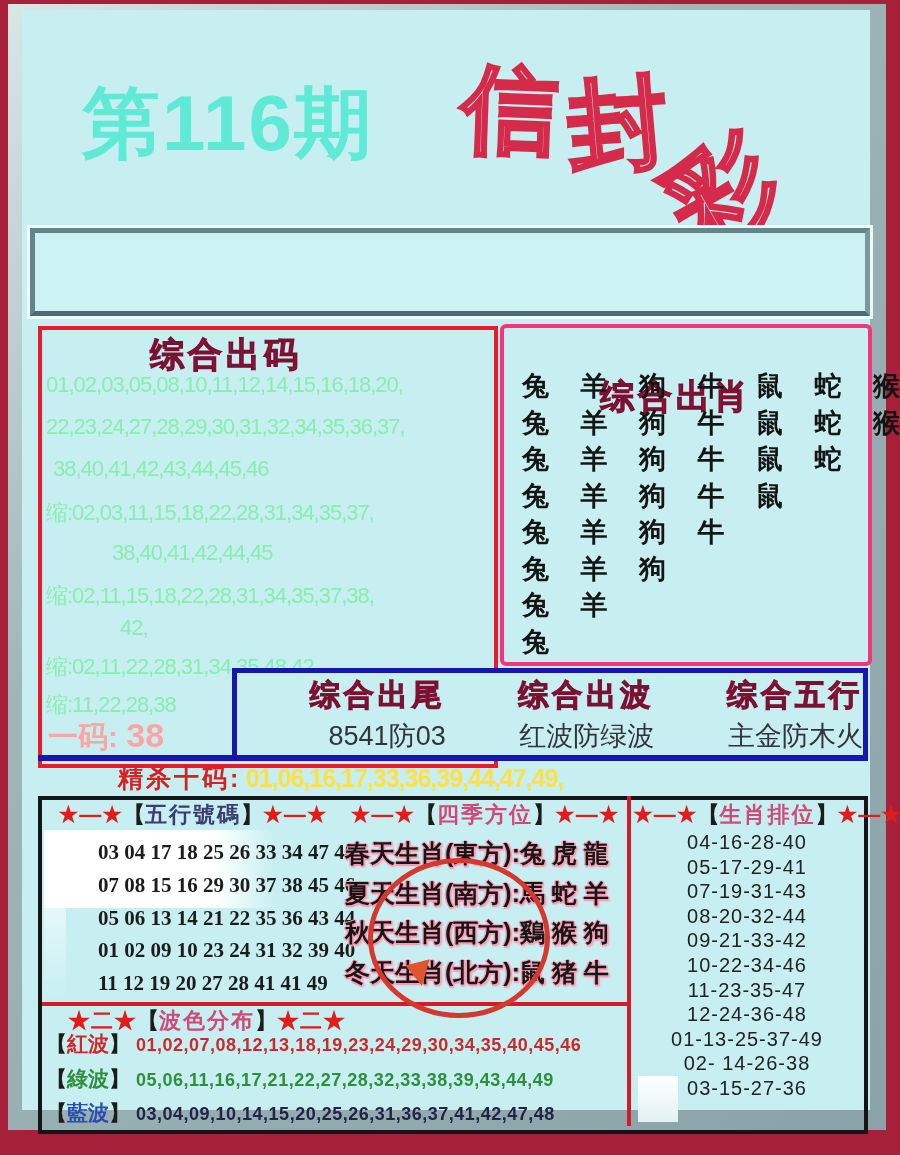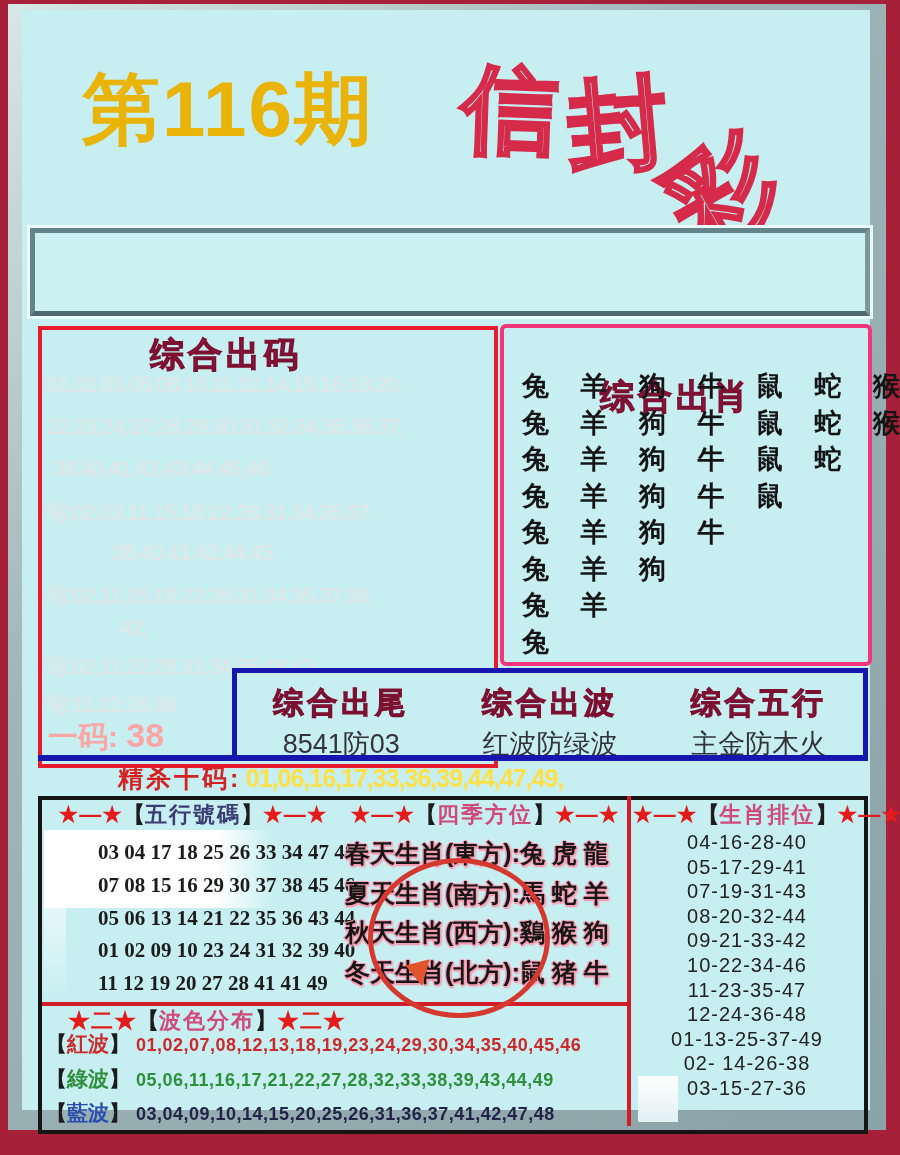--- a/index.html
+++ b/index.html
@@ -4,21 +4,21 @@
 <style>
   html,body{margin:0;padding:0;}
   .page{position:relative;width:900px;height:1155px;background:#a6203a;overflow:hidden;
         font-family:"Liberation Sans",sans-serif;}
   .band{position:absolute;left:8px;top:4px;width:878px;height:1126px;
         background:linear-gradient(135deg,#d8e6e6 0%,#9fb5b8 35%,#8aa3a8 100%);}
   .canvas{position:absolute;left:22px;top:10px;width:848px;height:1100px;background:#c7eff1;}
   .abs{position:absolute;}
 
   
-  .issue{left:82px;top:58px;font-size:78px;font-weight:bold;color:#eab308;letter-spacing:2px;}
+  .issue{left:82px;top:72px;font-size:78px;font-weight:bold;color:#5eead4;letter-spacing:2px;}
   .brand-char{font-weight:bold;color:#d62a4a;line-height:1;}
   @supports (-webkit-text-stroke: 2px red){
     .brand-char{color:transparent;-webkit-text-stroke:3.2px #d62a4a;}
   }
   .b0{left:462px;top:62px;font-size:96px;transform:rotate(2deg);}
   .b1{left:568px;top:74px;font-size:100px;transform:rotate(-5deg);}
   .b2{left:668px;top:140px;font-size:106px;transform:rotate(-30deg);}
 
   
   .inset-bar{left:30px;top:228px;width:830px;height:78px;background:#cdf2f4;
@@ -27,38 +27,38 @@
 
   
   .fancy{font-weight:bold;color:#c22a70;letter-spacing:4px;}
   @supports (-webkit-text-stroke: 1px red){
     .fancy{-webkit-text-stroke:1.1px #7c1030;}
   }
 
   
   .codes-box{left:38px;top:326px;width:452px;height:434px;border:4px solid #e81a2c;}
   .codes-header{left:150px;top:332px;font-size:34px;}
-  .code-line{font-size:22px;letter-spacing:-1px;color:#e5e5e5;font-weight:500;white-space:nowrap;}
+  .code-line{font-size:22px;letter-spacing:-1px;color:#86efac;font-weight:500;white-space:nowrap;}
   .cl0{left:46px;top:372px;} .cl1{left:46px;top:414px;} .cl2{left:46px;top:456px;margin-left:7px;}
   .cl3{left:46px;top:498px;} .cl4{left:112px;top:540px;}
   .cl5{left:46px;top:581px;} .cl6{left:120px;top:615px;}
   .cl7{left:46px;top:652px;} .cl8{left:46px;top:690px;}
   .one-code{left:48px;top:716px;font-size:30px;font-weight:bold;color:#fca5a5;}
   .one-code .val{font-size:34px;}
 
   
   .zodiac-box{left:500px;top:324px;width:364px;height:334px;border:4px solid #f4357b;border-radius:6px;}
   .zodiac-header{left:600px;top:330px;font-size:34px;margin-top:44px;}
   .zodiac-rows{left:522px;top:368px;width:330px;}
   .zodiac-rows div{font-size:27px;font-weight:bold;color:#141414;letter-spacing:12px;line-height:36.5px;white-space:nowrap;}
 
   
   .tails-box{left:232px;top:668px;width:626px;height:87px;background:#c7eff1;
      border:5px solid #1717b0;border-bottom:none;display:flex;}
-  .tails-col{flex:1;text-align:center;padding-top:10px;}
+  .tails-col{flex:1;text-align:right;padding-top:2px;}
   .tails-col .hd{font-size:30px;}
   .tails-col .vv{font-size:27px;color:#33343a;font-weight:500;margin-top:2px;}
   .blue-line{left:38px;top:755px;width:830px;height:6px;background:#1717b0;}
 
   
   .kill-row{left:118px;top:762px;white-space:nowrap;}
   .kill-row .lb{font-size:25px;font-weight:bold;color:#d42222;letter-spacing:3px;}
   .kill-row .nums{font-size:25px;font-weight:bold;color:#fde047;letter-spacing:-1px;}
 
   

